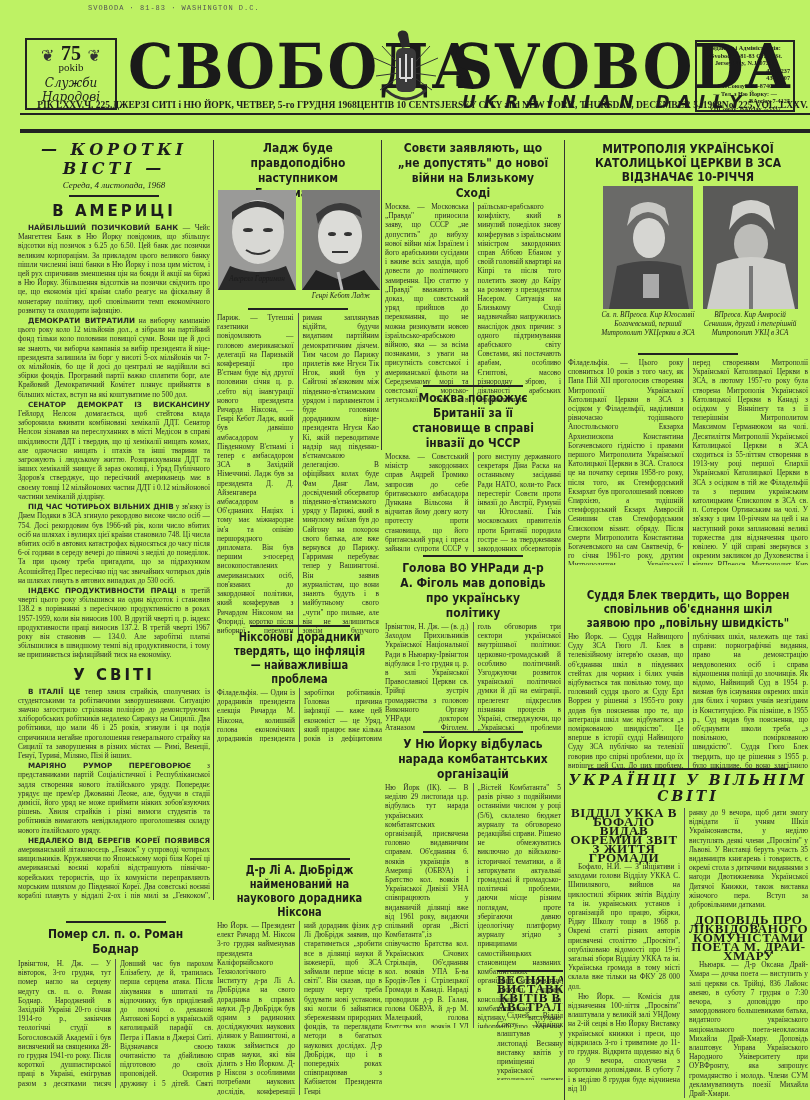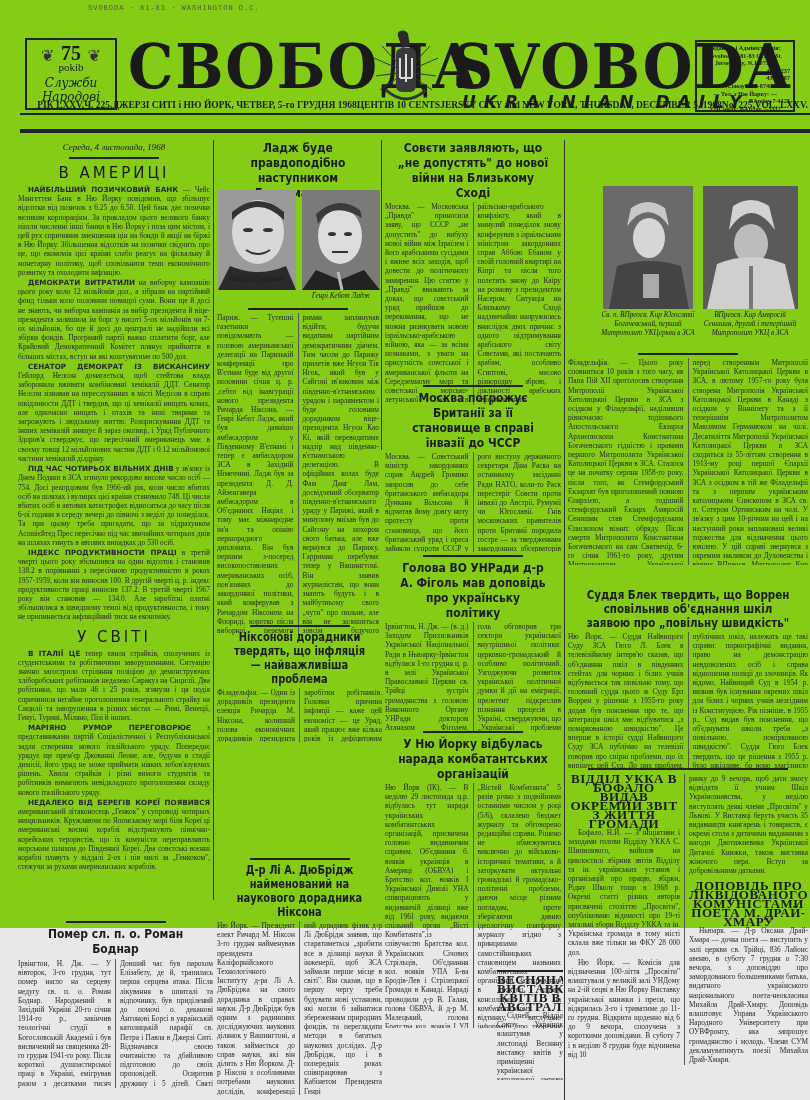--- a/index.html
+++ b/index.html
@@ -1,18 +1,18 @@
 <!DOCTYPE html>
 <html><head>
 <meta charset="utf-8">
 <style>
 *{box-sizing:border-box;margin:0;padding:0}
 html,body{width:810px;height:1100px;overflow:hidden}
 body{background:#e8e8e6;font-family:"Liberation Serif","DejaVu Serif",serif;color:#1c1c1c;position:relative}
-.page{position:absolute;left:0;top:0;width:810px;height:928px;background:#84cc16}
+.page{position:absolute;left:0;top:0;width:810px;height:1100px;background:#bef264}
 .stamp{position:absolute;left:88px;top:4px;font-size:7px;font-family:"Liberation Mono",monospace;color:#555;letter-spacing:1px}
 
 .anniv{position:absolute;left:25px;top:38px;width:92px;height:72px;border:2px solid #222;text-align:center;padding-top:4px}
 .anniv .num{font-size:20px;font-weight:bold;line-height:18px}
 .anniv .rok{font-size:11px;line-height:11px}
 .anniv .wreath{position:absolute;top:6px;font-size:16px;color:#333}
 .anniv .wl{left:14px}.anniv .wr{right:14px}
 .anniv .motto{position:absolute;bottom:4px;left:0;right:0;font-style:italic;font-size:12px;font-family:"DejaVu Serif",serif}
 .title-ua{position:absolute;left:128px;top:30px;font-family:"DejaVu Serif",serif;font-weight:bold;font-size:62px;letter-spacing:2px;color:#1a1a1a;transform:scaleX(0.92);transform-origin:left}
 .sub-ua{position:absolute;left:128px;top:90px;font-family:"DejaVu Sans",sans-serif;font-weight:bold;font-size:17px;letter-spacing:2px}
@@ -23,21 +23,21 @@
 .addr .r{text-align:right}
 
 .rule-thick{position:absolute;left:20px;width:790px;height:3px;background:#222}
 .dateline{position:absolute;left:22px;top:100px;width:786px;display:flex;justify-content:flex-end;font-size:9.5px;font-weight:bold;white-space:nowrap}
 
 .col{position:absolute;overflow:hidden}
 .vline{position:absolute;width:1px;background:#333}
 .bigital{font-style:italic;font-weight:900;font-size:16px;letter-spacing:4px;text-align:center;font-family:"DejaVu Serif",serif}
 .dateit{font-style:italic;font-size:9px;text-align:center;margin-top:2px}
 .rule-short{width:90px;height:2px;background:#222;margin:5px auto}
-.sec{font-family:"DejaVu Sans",sans-serif;font-weight:normal;font-size:15px;letter-spacing:3px;text-align:center;margin:3px 0}
+.sec{font-family:"DejaVu Sans",sans-serif;font-weight:bold;font-size:15px;letter-spacing:3px;text-align:center;margin:3px 0}
 .txt{font-size:7.4px;line-height:9.2px;text-align:justify;color:#2a2a2a}
 .txt b{font-family:"DejaVu Sans",sans-serif;font-size:7.2px}
 .para{text-indent:10px;margin-bottom:1px}
 .head1{font-family:"DejaVu Sans",sans-serif;font-weight:bold;font-size:12.5px;line-height:15px;text-align:center;transform:scaleX(0.86);transform-origin:center}
 .cap{font-style:italic;font-size:7.2px;line-height:9px;text-align:center}
 .photo{position:absolute;background:#8a8a88;overflow:hidden}
 .twocol{display:flex;gap:4px}
 .twocol>div{flex:1}
 .twocol .sep{flex:0 0 1px;background:#555}
 .smallcaps{font-family:Liberation Serif, serif;font-weight:bold;font-size:13px;line-height:9px;text-align:center;letter-spacing:.5px}
@@ -102,20 +102,21 @@
     <span>No. 225.</span>
     <span>VOL. LXXV.</span>
   </div>
   <div class="rule-thick" style="top:129px;height:4px"></div>
 
   <div class="vline" style="left:213px;top:140px;height:760px"></div>
   <div class="vline" style="left:381px;top:140px;height:310px"></div>
   <div class="vline" style="left:564px;top:140px;height:960px"></div>
 
   <div class="col" style="left:18px;top:140px;width:192px;height:760px">
+    <div class="bigital">— КОРОТКІ ВІСТІ —</div>
     <div class="dateit">Середа, 4 листопада, 1968</div>
     <div class="rule-short"></div>
     <div class="sec">В АМЕРИЦІ</div>
     <div class="txt">
       <p class="para"><b>НАЙБІЛЬШИЙ ПОЗИЧКОВИЙ БАНК</b><span> — Чейс Мангеттен Банк в Ню Йорку повідомив, що збільшує відсотки від позичок з 6.25 до 6.50. Цей банк дає позички великим корпораціям. За прикладом цього великого банку пішли численні інші банки в Ню Йорку і поза цим містом, і цей рух спричинив зменшення цін на бонди й акції на біржі в Ню Йорку. Збільшення відсотків на позички свідчить про це, що економія цієї країни слабо реагує на фіскальну й монетарну політику, щоб сповільнити темп економічного розвитку та охолодити інфляцію.</span></p>
       <p class="para"><b>ДЕМОКРАТИ ВИТРАТИЛИ</b><span> на виборчу кампанію цього року коло 12 мільйонів дол., а зібрали на партійний фонд тільки коло половини повищої суми. Вони ще й досі не знають, чи виборча кампанія за вибір президента й віце-президента залишила їм борг у висоті 5-ох мільйонів чи 7-ох мільйонів, бо ще й досі до централі не надійшли всі збірки фондів. Програний партії важко сплатити борг, але Крайовий Демократичний Комітет плянує прийняття в більших містах, вступ на які коштуватиме по 500 дол.</span></p>
       <p class="para"><b>СЕНАТОР ДЕМОКРАТ ІЗ ВИСКАНСИНУ</b><span> Гейлорд Нелсон домагається, щоб стейтова влада заборонила вживати комбіновані хемікалії ДДТ. Сенатор Нелсон зізнавав на переслуханнях в місті Медісон в справі шкідливости ДДТ і твердив, що ці хемікалії нищать комах, але одночасно нищать і птахів та інші тварини та загрожують і людському життю. Розприскування ДДТ та інших хемікалій знищує й зараз околиці, і Уряд Публічного Здоров'я стверджує, що пересічний американець має в своєму товщі 12 мільйонових частин ДДТ і 0.12 мільйонової частини хемікалій ділдріну.</span></p>
       <p class="para"><b>ПІД ЧАС ЧОТИРЬОХ ВІЛЬНИХ ДНІВ</b><span> у зв'язку із Днем Подяки в ЗСА згинуло рекордово високе число осіб — 754. Досі рекордовим був 1966-ий рік, коли число вбитих осіб на шляхах і вулицях цієї країни становило 748. Ці числа вбитих осіб в автових катастрофах відносяться до часу після 6-ої години в середу вечері до півночі з неділі до понеділок. Та при цьому треба пригадати, що за підрахунком Асошієйтед Прес пересічно під час звичайних чотирьох днів на шляхах гинуть в автових випадках до 530 осіб.</span></p>
       <p class="para"><b>ІНДЕКС ПРОДУКТИВНОСТИ ПРАЦІ</b><span> в третій чверті цього року збільшився на один відсоток і становив 138.2 в порівнянні з пересічною продуктивністю в роках 1957-1959, коли він виносив 100. В другій чверті ц. р. індекс продуктивности праці виносив 137.2. В третій чверті 1967 року він становив — 134.0. Але заробітні платні збільшилися в швидшому темпі від продуктивности, і тому не припиняється інфляційний тиск на економіку.</span></p>
     </div>
@@ -227,20 +228,23 @@
   <div class="col" style="left:385px;top:728px;width:176px;height:300px">
     <div class="dlrule"></div>
     <div class="head1">У Ню Йорку відбулась нарада комбатантських організацій</div>
     <div class="twocol txt" style="margin-top:2px">
       <div>Ню Йорк (ІК). — В неділю 29 листопада ц.р. відбулась тут нарада українських комбатантських організацій, присвячена головно видавничим справам. Об'єднання б. вояків українців в Америці (ОБВУА) і Братство кол. вояків І Української Дивізії УНА співпрацюють у видавничій ділянці вже від 1961 року, видаючи спільний орган „Вісті Комбатанта",із співучастю Братства кол. Українських Січових Стрільців, Об'єднання кол. вояків УПА Б-ва Бродів-Лев і Стрілецької Громади в Канаді. Нараді проводили д-р В. Галан, голова ОБВУА, й д-р М. Малецький, голова Братства кол. вояків І УД УНА, а присутніми були також ген. А. Валійський, перший заступник голови ОБВУА д-р І. Козак, голова Об'єднання кол. вояків УПА Ю. Лопатинський, заст. голови Головної Ради Братства УСС дир. П. Пестолюк, члени Головної Управи ОбВУА П. Вишневецький і ред. І. Кедрин та ред. В. Верига і В. Гринько від Гол. Управи Братства кол. Вояків І УД УНА. У висліді дискусії, переведеної в дружній товариській атмосфері, рішено продовжувати видавання</div>
       <span class="sep"></span>
       <div>„Вістей Комбатанта" 5 разів річно з подвійними останніми числом у році (5/6), склалено бюджет журналу та обговорено редакційні справи. Рішено не обмежуватись виключно до військово-історичної тематики, а й заторкувати актуальні громадські й громадсько-політичні проблеми, даючи місце різним поглядам, проте зберігаючи давню ідеологічну платформу журналу згідно з принципами самостійницьких становищем названих комбатантських організацій. Затоkрування в дискусії справу консолідації на комбатантському відтинку, вислухано інформації про творення Координаційного Центру комбатантських організацій під Головною Управою ОбВУА, при чому згадано про деякі неуспішені почини.</div>
     </div>
   </div>
 
+  <div class="col" style="left:568px;top:142px;width:240px;height:50px">
+    <div class="head1" style="font-size:12.5px;line-height:14px">МИТРОПОЛІЯ УКРАЇНСЬКОЇ КАТОЛИЦЬКОЇ ЦЕРКВИ В ЗСА ВІДЗНАЧАЄ 10-РІЧЧЯ</div>
+  </div>
   <div class="photo" style="left:603px;top:186px;width:90px;height:123px">
     <svg width="90" height="123" viewBox="0 0 90 123">
         <rect width="90" height="123" fill="#6a6a68"></rect>
         <path d="M24 40 Q45 12 66 40 L62 22 Q45 10 28 22Z" fill="#c8c8c4"></path>
         <ellipse cx="46" cy="52" rx="16" ry="20" fill="#d6d6d2"></ellipse>
         <path d="M6 123 L14 80 Q46 70 78 80 L86 123Z" fill="#444"></path>
         <rect x="40" y="88" width="16" height="24" fill="#aaa"></rect>
       </svg>
   </div>
   <div class="photo" style="left:703px;top:186px;width:95px;height:123px">
@@ -267,20 +271,21 @@
     <div class="head1" style="font-size:12px;line-height:14px">Суддя Блек твердить, що Воррен сповільнив об'єднання шкіл заявою про „повільну швидкість"</div>
     <div class="twocol txt" style="margin-top:2px">
       <div>Ню Йорк. — Суддя Найвищого Суду ЗСА Гюго Л. Блек в телевізійному інтерв'ю сказав, що об'єднання шкіл в південних стейтах для чорних і білих учнів відбувається так повільно тому, що головний суддя цього ж Суду Ерл Воррен у рішенні з 1955-го року додав був пояснення про те, що інтеграція шкіл має відбуватися „з поміркованою швидкістю". Це вперше в історії судді Найвищого Суду ЗСА публічно на телевізії говорив про спірні проблеми, що їх вирішує цей Суд. До цих проблем, крім об'єднання</div>
       <span class="sep"></span>
       <div>публічних шкіл, належать ще такі справи: порнографічні видання, право на демонстрацію невдоволених осіб і справа відношення поліції до злочинців. Як відомо, Найвищий Суд в 1954 р. визнав був існування окремих шкіл для білих і чорних учнів незгідним із Конституцією. Рік пізніше, в 1955 р., Суд видав був пояснення, що об'єднувати школи треба „з повільною, поміркованою швидкістю". Суддя Гюго Блек твердить, що це рішення з 1955 р. було шкідливе, бо воно злагіднило рішення з 1954 р.</div>
     </div>
   </div>
 
   <div class="col" style="left:568px;top:768px;width:240px;height:330px">
     <div style="height:2px;background:#222;margin:0 20px 2px"></div>
+    <div class="bigital" style="font-size:14px;letter-spacing:3px">УКРАЇНЦІ У ВІЛЬНІМ СВІТІ</div>
     <div class="twocol" style="margin-top:4px">
       <div>
         <div class="smallcaps">ВІДДІЛ УККА В БОФАЛО ВИДАВ ОКРЕМИЙ ЗВІТ З ЖИТТЯ ГРОМАДИ</div>
         <div class="txt para">Бофало, Н.Й. — З ініціятиви і заходами голови Відділу УККА С. Шипилявого, вийшов на циклостилі збірник звітів Відділу та ін. українських установ і організацій про працю, збірки, Рідну Школу тощо в 1968 р. Окремі статті різних авторів присвячені століттю „Просвіти", опубліковано відомості про 19-ті загальні збори Відділу УККА та ін. Українська громада в тому місті склала вже тільки на ФКУ 28 000 дол.</div>
         <div class="txt para">Ню Йорк. — Комісія для відзначення 100-ліття „Просвіти" влаштувала у великій залі УНДому на 2-ій сецві в Ню Йорку Виставку української книжки і преси, що відкрилась 3-го і триватиме до 11-го грудня. Відкрита щоденно від 6 до 9 вечора, сполучена з короткими доповідями. В суботу 7 і в неділю 8 грудня буде відчинена від 10</div>
       </div>
       <span class="sep"></span>
       <div>
         <div class="txt">ранку до 9 вечора, щоб дати змогу відвідати її учням Шкіл Українознавства, у неділю виступлять деякі члени „Просвіти" у Львові. У Виставці беруть участь 35 видавництв книгарень і товариств, є окремі стола з дитячими виданнями з нагоди Двотижневика Української Дитячої Книжки, також виставка жіночого пера. Вступ за добровільними датками.</div>
         <div class="smallcaps" style="margin-top:6px">ДОПОВІДЬ ПРО ЛІКВІДОВАНОГО КОМУНІСТАМИ ПОЕТА М. ДРАЙ-ХМАРУ</div>

